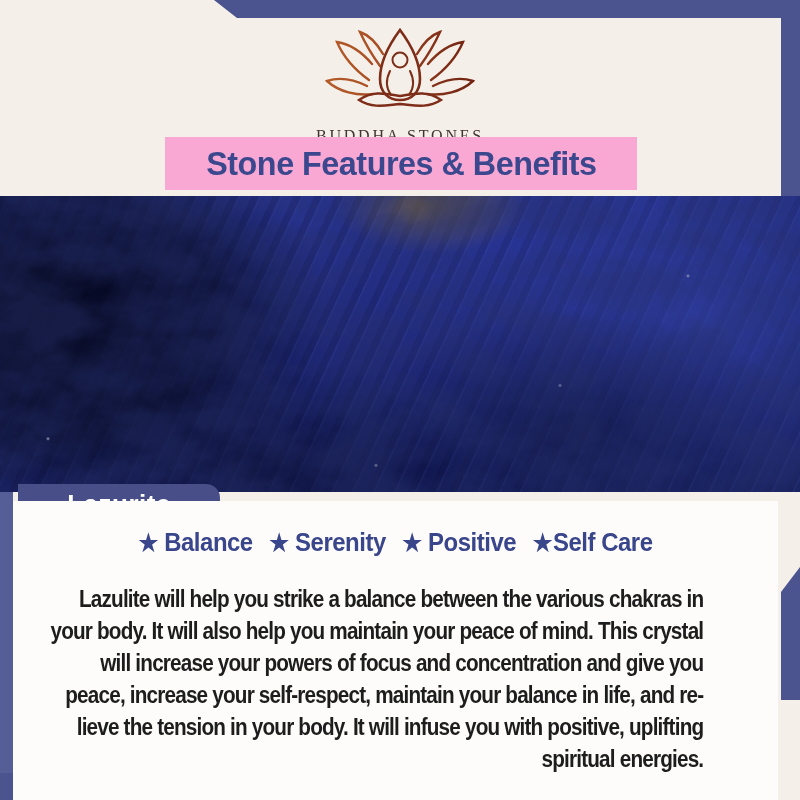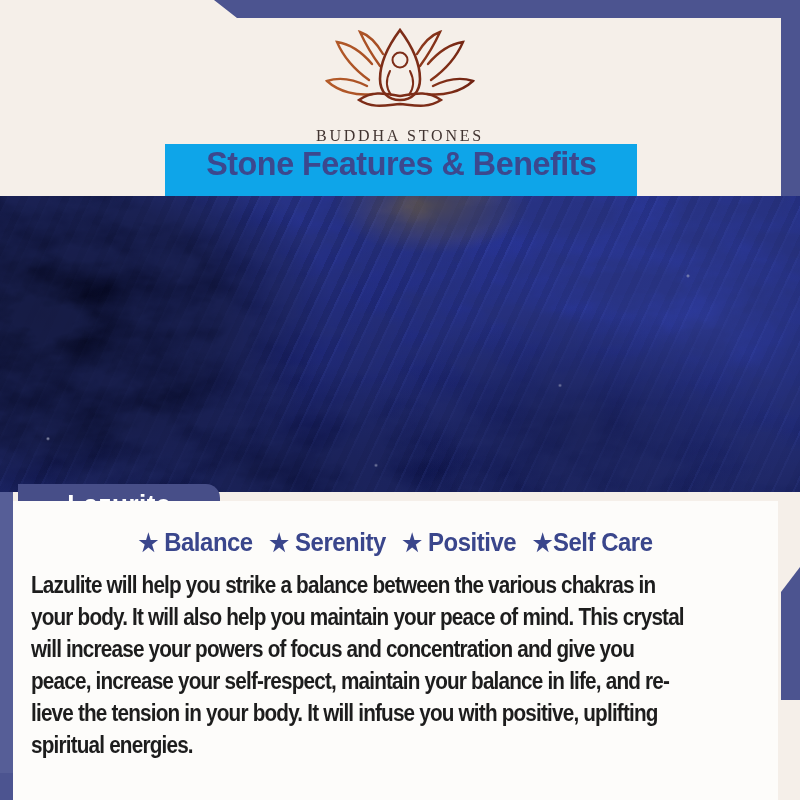--- a/index.html
+++ b/index.html
@@ -16,22 +16,22 @@
   
   .logo-lotus{position:absolute;left:325px;top:26px;width:150px;height:86px;}
   .brand-name{
     position:absolute;left:0;top:114px;width:100%;text-align:center;
     font-family:"Liberation Serif", serif;font-size:16px;letter-spacing:2.8px;
     color:#413431;
     margin-top:13px;
   }
   
   .heading-strip{
-    position:absolute;left:165px;top:144px;width:472px;height:53px;
-    background:#0ea5e9;display:flex;align-items:flex-start;justify-content:center;
+    position:absolute;left:165px;top:137px;width:472px;height:53px;
+    background:#f9a8d4;display:flex;align-items:center;justify-content:center;
   }
   .heading-strip h1{
     margin:0;font-size:34px;font-weight:bold;color:#3c488e;letter-spacing:-0.5px;
     transform:scaleX(.95);white-space:nowrap;
   }
   
   .stone-photo{
     position:absolute;left:0;top:196px;width:800px;height:296px;
     background:
       radial-gradient(3px 3px at 6% 82%, rgba(255,255,255,.9), rgba(255,255,255,0) 70%),
@@ -61,21 +61,21 @@
     position:absolute;left:13px;top:501px;width:765px;height:313px;
     background:#fdfcfa;
   }
   .keywords{
     display:flex;justify-content:center;align-items:baseline;gap:18px;
     padding-top:26px;transform:scaleX(.92);
   }
   .kw{color:#3a468c;font-weight:bold;font-size:26px;letter-spacing:-0.5px;white-space:nowrap;}
   .kw .star{font-size:24px;margin-right:7px;}
   .kw:last-child .star{margin-right:1px;}
-  .description{margin:11px 0 0 18px;}
+  .description{margin:25px 0 0 18px;text-align:right;}
   .desc-line{
     font-size:23px;font-weight:bold;color:#1d1d1d;line-height:32px;
     letter-spacing:-0.9px;white-space:nowrap;transform:scaleX(.9);
     transform-origin:left center;
   }
 </style>
 </head>
 <body>
 
 <div class="page">

